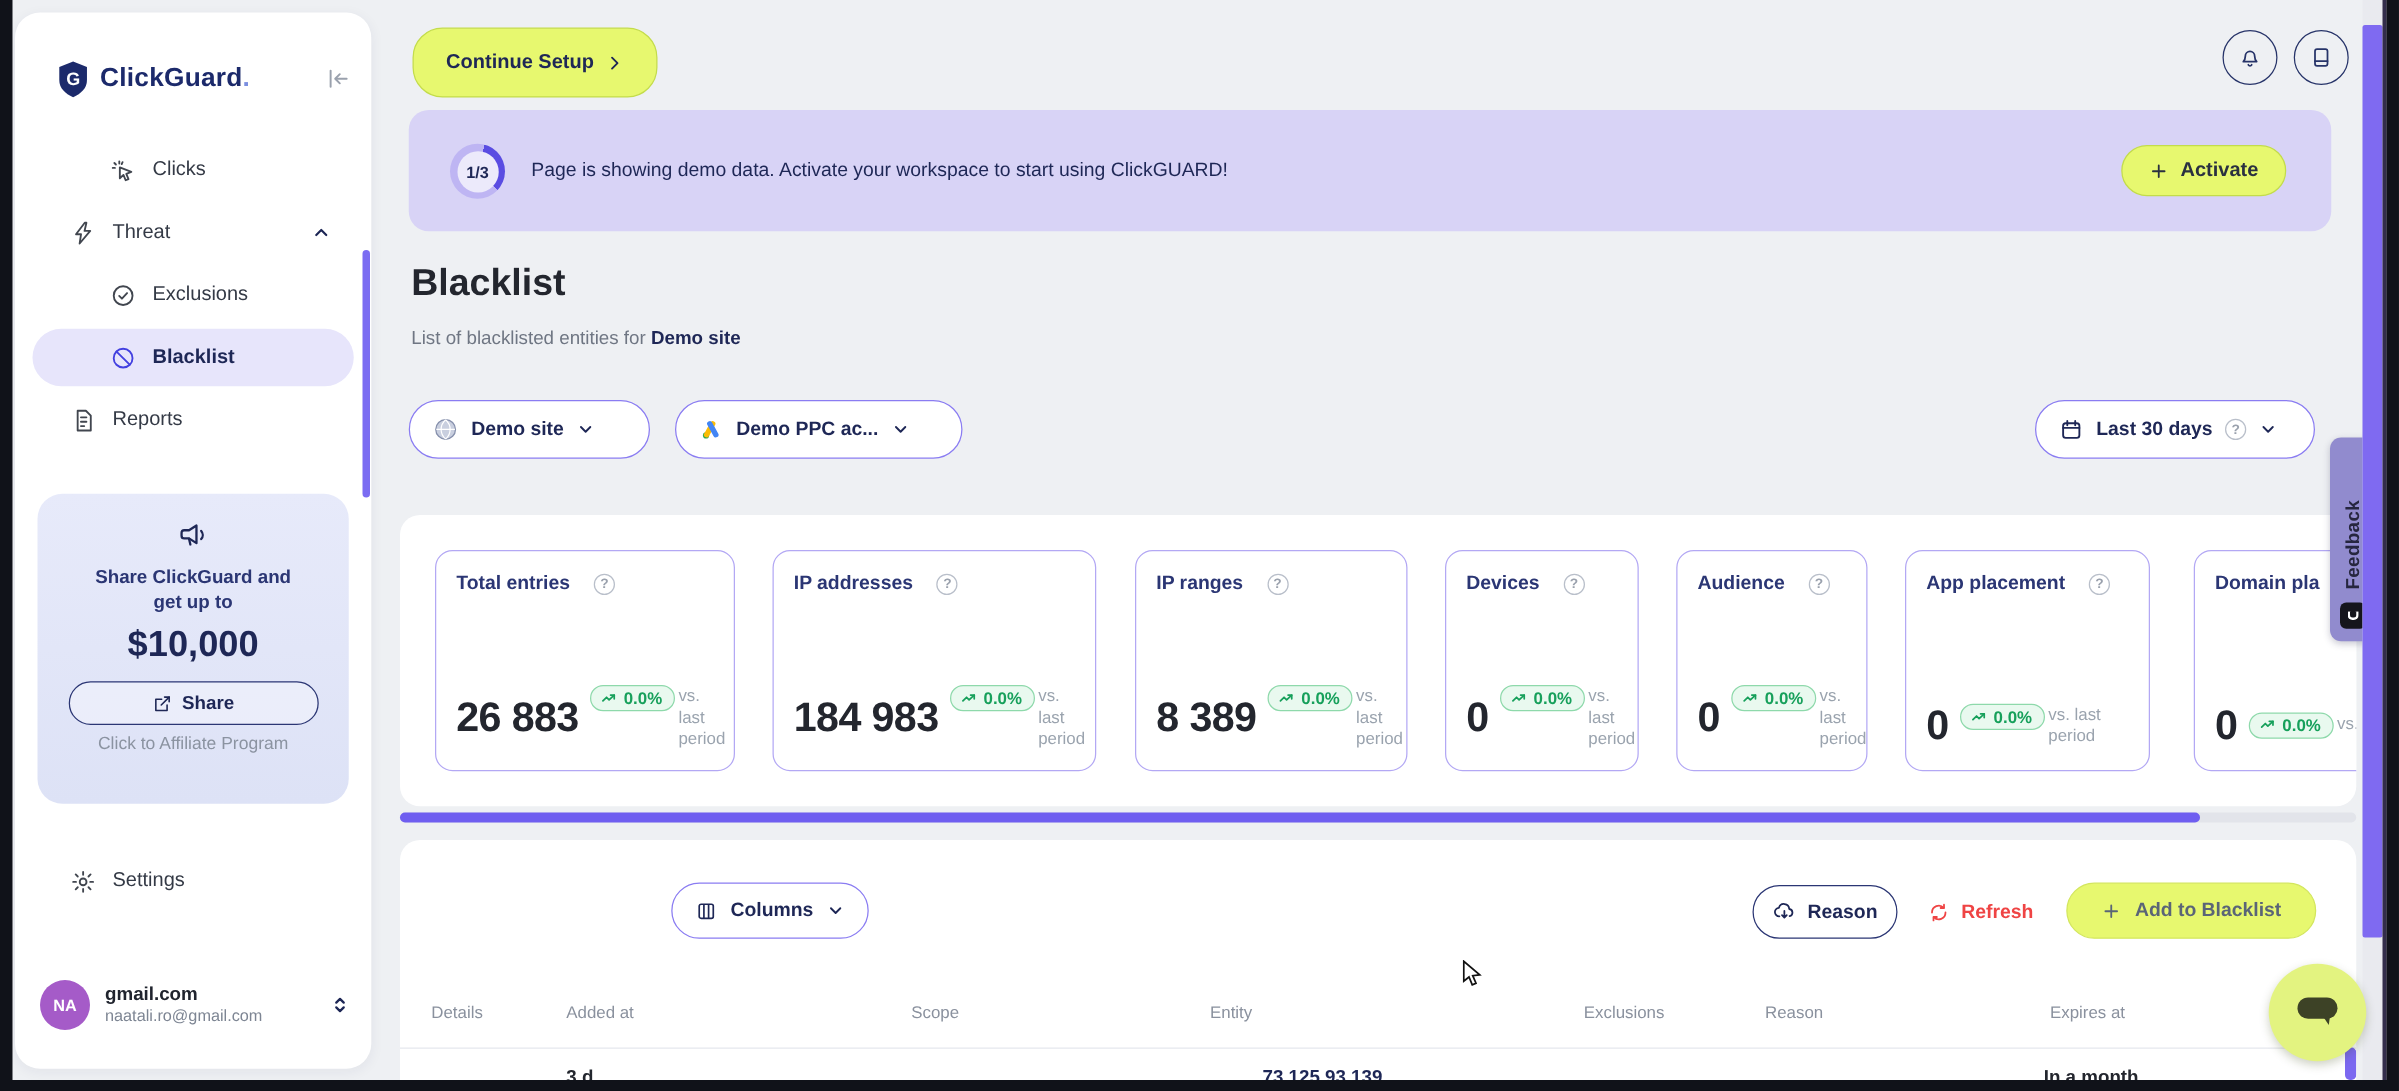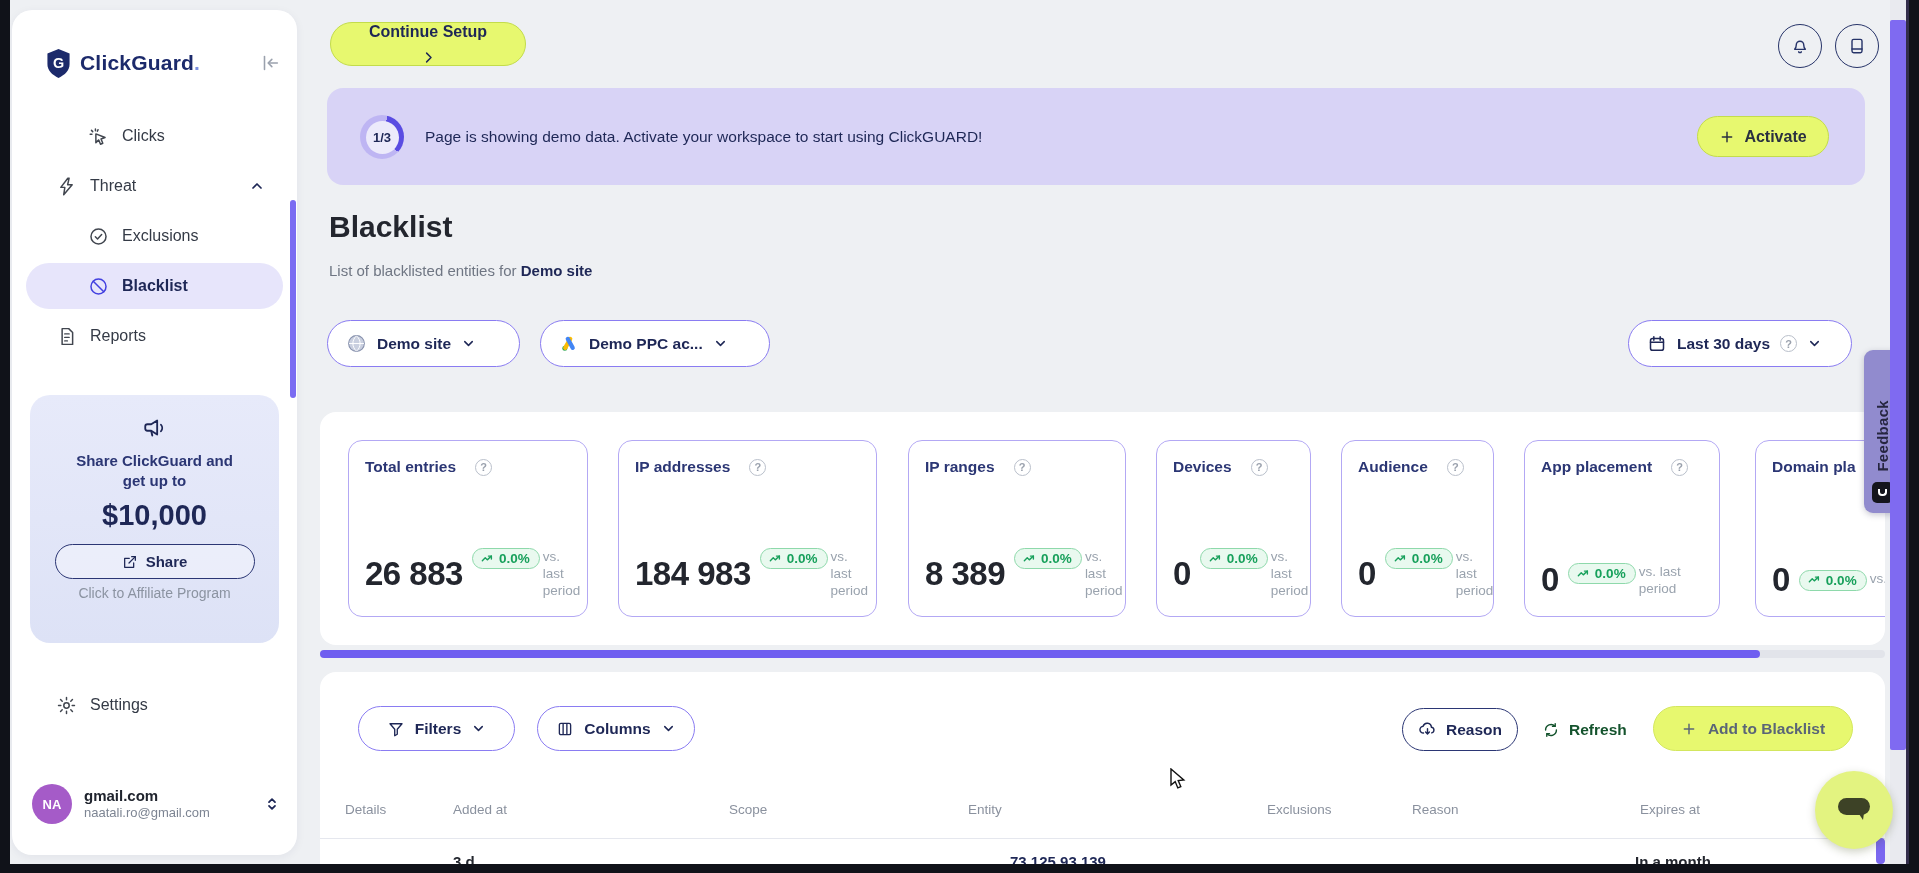--- a/index.html
+++ b/index.html
@@ -32,21 +32,21 @@
   .settings-row .nav-icon{width:21px;height:21px;color:#41464f;display:flex;}
   .user-row{position:absolute;left:20px;right:16px;top:768px;height:52px;display:flex;align-items:center;gap:12px;cursor:pointer;}
   .avatar{width:40px;height:40px;border-radius:50%;background:#a55bc8;color:#fff;font-size:13px;font-weight:600;display:flex;align-items:center;justify-content:center;}
   .user-meta{line-height:1.25;}
   .user-ws{font-size:15px;font-weight:700;color:#20242e;}
   .user-email{font-size:13px;color:#7d8593;}
   .user-switch{margin-left:auto;width:18px;height:18px;color:#1e2756;}
 
   
   .btn-lime{background:#e7f86f;border:1.5px solid #c3dc4b;color:#1e2756;border-radius:24px;display:flex;align-items:center;justify-content:center;gap:9px;font-size:16px;font-weight:700;cursor:pointer;}
-  .continue-btn{position:absolute;left:320px;top:22px;width:196px;height:44px;flex-direction:column;}
+  .continue-btn{position:absolute;left:320px;top:22px;width:196px;height:56px;}
   .circ-btn{position:absolute;top:24px;width:44px;height:44px;border:1.5px solid #273469;border-radius:50%;display:flex;align-items:center;justify-content:center;color:#273469;cursor:pointer;background:transparent;}
   .circ-btn svg{width:20px;height:20px;}
   .bell-btn{left:1768px;} .book-btn{left:1825px;}
 
   
   .banner{position:absolute;left:317px;top:88px;width:1538px;height:97px;background:#d8d3f6;border-radius:16px;}
   .ring{position:absolute;left:33px;top:27px;width:44px;height:44px;border-radius:50%;background:conic-gradient(from 15deg,#5a4ce2 0deg 118deg,#beb5f3 118deg 360deg);display:flex;align-items:center;justify-content:center;}
   .ring .inner{width:33px;height:33px;border-radius:50%;background:#eceafb;display:flex;align-items:center;justify-content:center;font-size:13px;font-weight:700;color:#1e2756;}
   .banner-msg{position:absolute;left:98px;top:0;height:97px;display:flex;align-items:center;font-size:15.5px;font-weight:500;color:#1e2756;}
   .activate-btn{position:absolute;right:36px;top:28px;width:132px;height:41px;border-radius:21px;font-weight:600;font-size:16px;color:#2a3040;}
@@ -84,21 +84,21 @@
   
   .hscroll-track{position:absolute;left:310px;top:650px;width:1565px;height:8px;background:#e2e4ea;border-radius:4px;}
   .hscroll-thumb{position:absolute;left:0;top:0;width:1440px;height:8px;background:#6f5ef0;border-radius:4px;}
 
   
   .table-panel{position:absolute;left:310px;top:672px;width:1565px;height:192px;background:#fff;border-radius:16px 16px 0 0;overflow:hidden;}
   .tb-pill{position:absolute;top:34px;height:45px;background:#fff;border:1.3px solid #8a7cf2;border-radius:23px;display:flex;align-items:center;justify-content:center;gap:10px;font-size:15.5px;font-weight:600;color:#1e2756;cursor:pointer;}
   .filters-pill{left:38px;width:157px;}
   .columns-pill{left:217px;width:158px;}
   .export-btn{position:absolute;left:1082px;top:36px;width:116px;height:43px;border:1.4px solid #2b3674;border-radius:22px;background:#fff;display:flex;align-items:center;justify-content:center;gap:9px;font-size:15.5px;font-weight:600;color:#1e2756;cursor:pointer;}
-  .refresh-btn{position:absolute;left:1222px;top:36px;height:43px;display:flex;align-items:center;gap:9px;font-size:15.5px;font-weight:600;color:#14532d;cursor:pointer;}
+  .refresh-btn{position:absolute;left:1222px;top:36px;height:43px;display:flex;align-items:center;gap:9px;font-size:15.5px;font-weight:600;color:#ef4444;cursor:pointer;}
   .add-btn{position:absolute;left:1333px;top:34px;width:200px;height:45px;border-radius:23px;font-size:15.5px;font-weight:600;color:#5a6577;gap:11px;}
   .th{position:absolute;top:130px;font-size:13.5px;color:#8a919e;white-space:nowrap;}
   .th-divider{position:absolute;left:0;right:0;top:166px;height:1px;background:#e5e7ee;}
   .td-part{position:absolute;top:181px;font-size:15px;white-space:nowrap;}
   .td-dark{color:#23262e;font-weight:600;}
   .td-link{color:#1e2756;font-weight:700;}
   .inner-vscroll{position:absolute;left:1556px;top:166px;width:9px;height:26px;background:#7b68f0;border-radius:4px;}
 
   
   .chat-bubble{position:absolute;left:1805px;top:771px;width:78px;height:78px;border-radius:50%;background:#e3f380;display:flex;align-items:center;justify-content:center;cursor:pointer;box-shadow:0 3px 8px rgba(60,70,20,.25);}
@@ -404,29 +404,20 @@
               </span>
             </div>
           </div>
         </div>
     </div>
     <div class="hscroll-track">
       <div class="hscroll-thumb"></div>
     </div>
 
     <div class="table-panel">
-      <div class="tb-pill filters-pill">
-        <svg width="18" height="18" viewBox="0 0 24 24" fill="none" stroke="currentColor" stroke-width="1.8" stroke-linejoin="round">
-            <path d="M4 5h16l-6.3 7.3V19l-3.4 2v-8.7L4 5z"></path>
-          </svg>
-        <span>Filters</span>
-        <svg class="chev" width="15" height="15" viewBox="0 0 24 24" fill="none" stroke="currentColor" stroke-width="2.4" stroke-linecap="round" stroke-linejoin="round">
-            <path d="M6 9l6 6 6-6"></path>
-          </svg>
-      </div>
       <div class="tb-pill columns-pill">
         <svg width="18" height="18" viewBox="0 0 24 24" fill="none" stroke="currentColor" stroke-width="1.8">
             <rect x="4.5" y="4.5" width="15" height="15" rx="2"></rect>
             <path d="M9.5 4.5v15M14.5 4.5v15"></path>
           </svg>
         <span>Columns</span>
         <svg class="chev" width="15" height="15" viewBox="0 0 24 24" fill="none" stroke="currentColor" stroke-width="2.4" stroke-linecap="round" stroke-linejoin="round">
             <path d="M6 9l6 6 6-6"></path>
           </svg>
       </div>

